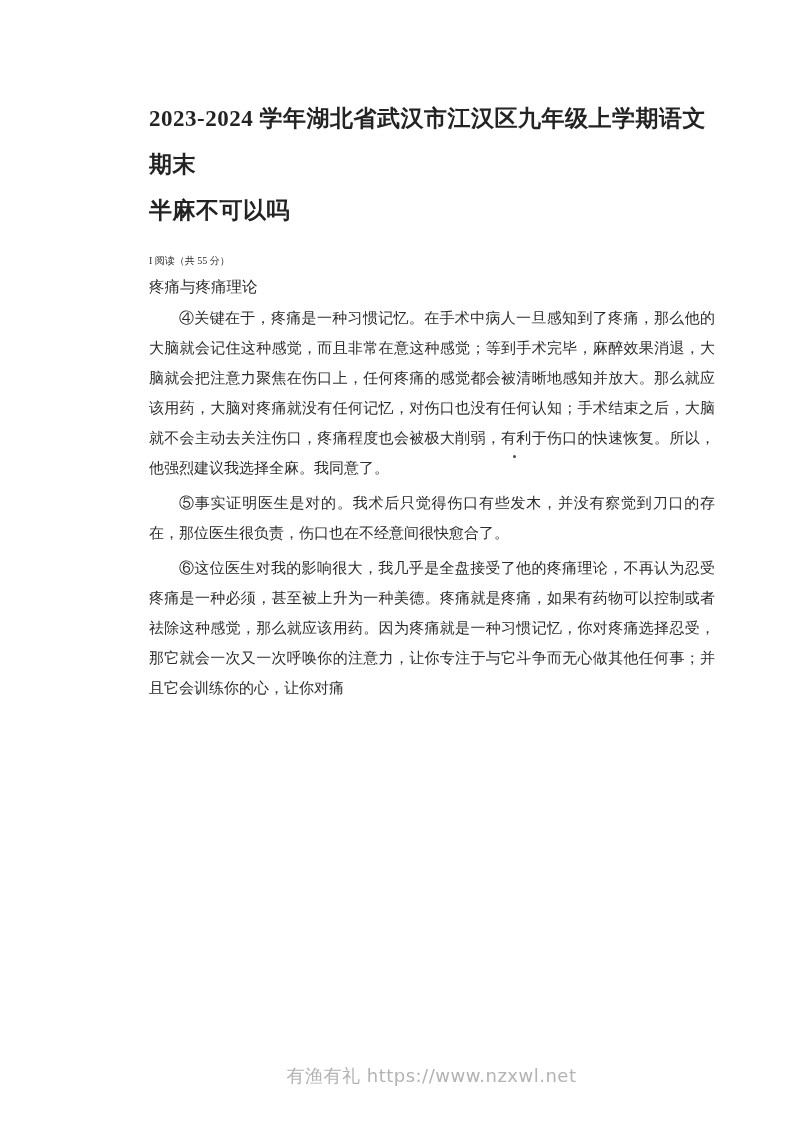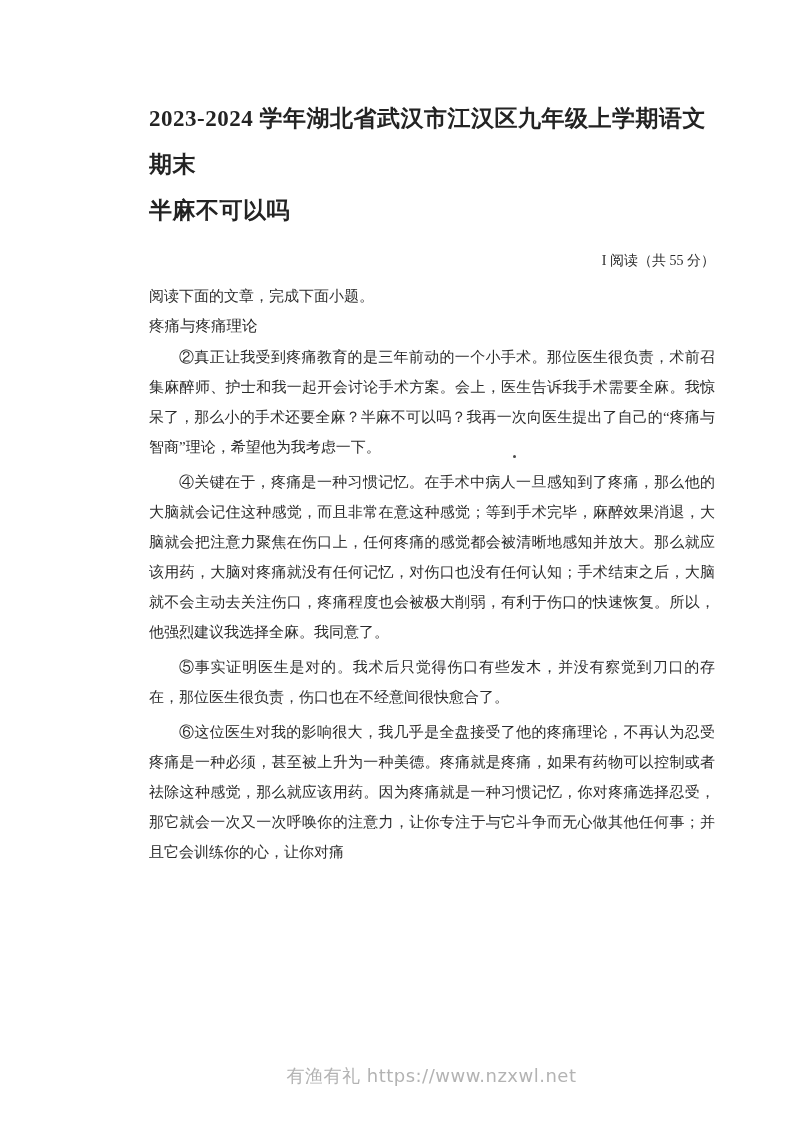--- a/index.html
+++ b/index.html
@@ -25,22 +25,22 @@
   }
   .doc-title {
     font-size: 23px;
     font-weight: bold;
     line-height: 46px;
     letter-spacing: 0.5px;
     color: #232323;
   }
   .section-heading {
     margin-top: 16px;
-    text-align: right;
-    font-size: 14px;
+    text-align: left;
+    font-size: 10px;
     line-height: 22px;
   }
   .intro-line {
     margin-top: 9px;
     font-size: 15px;
     line-height: 30px;
   }
   .article-title {
     font-size: 15.5px;
     line-height: 30px;
@@ -83,26 +83,24 @@
 <div class="page">
   <div class="content">
 
     <div class="doc-title">
       <div>2023-2024 学年湖北省武汉市江汉区九年级上学期语文期末</div>
       <div>半麻不可以吗</div>
     </div>
 
     <div class="section-heading">I 阅读（共 55 分）</div>
 
-    <div class="intro-line">阅读下面的文章，完成下面小题。</div>
 
     <div class="article-title">疼痛与疼痛理论</div>
 
     <div class="article-body">
-      <p>②真正让我受到疼痛教育的是三年前动的一个小手术。那位医生很负责，术前召集麻醉师、护士和我一起开会讨论手术方案。会上，医生告诉我手术需要全麻。我惊呆了，那么小的手术还要全麻？半麻不可以吗？我再一次向医生提出了自己的“疼痛与智商”理论，希望他为我考虑一下。</p>
       <p>④关键在于，疼痛是一种习惯记忆。在手术中病人一旦感知到了疼痛，那么他的大脑就会记住这种感觉，而且非常在意这种感觉；等到手术完毕，麻醉效果消退，大脑就会把注意力聚焦在伤口上，任何疼痛的感觉都会被清晰地感知并放大。那么就应该用药，大脑对疼痛就没有任何记忆，对伤口也没有任何认知；手术结束之后，大脑就不会主动去关注伤口，疼痛程度也会被极大削弱，有利于伤口的快速恢复。所以，他强烈建议我选择全麻。我同意了。</p>
       <p>⑤事实证明医生是对的。我术后只觉得伤口有些发木，并没有察觉到刀口的存在，那位医生很负责，伤口也在不经意间很快愈合了。</p>
       <p>⑥这位医生对我的影响很大，我几乎是全盘接受了他的疼痛理论，不再认为忍受疼痛是一种必须，甚至被上升为一种美德。疼痛就是疼痛，如果有药物可以控制或者祛除这种感觉，那么就应该用药。因为疼痛就是一种习惯记忆，你对疼痛选择忍受，那它就会一次又一次呼唤你的注意力，让你专注于与它斗争而无心做其他任何事；并且它会训练你的心，让你对痛</p>
     </div>
 
   </div>
 
   <div class="artifact-dot"></div>
 
   <div class="footer">有渔有礼 https://www.nzxwl.net</div>

